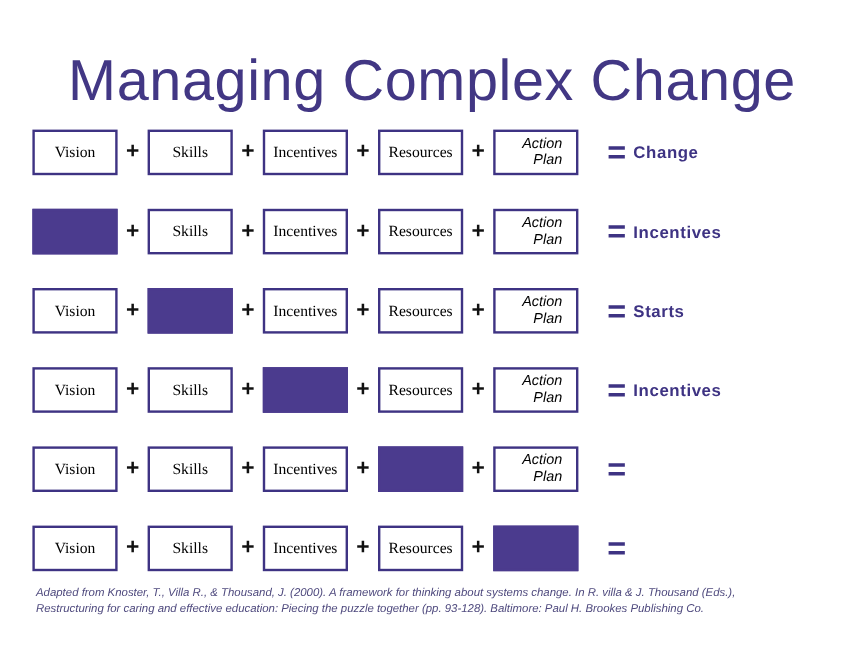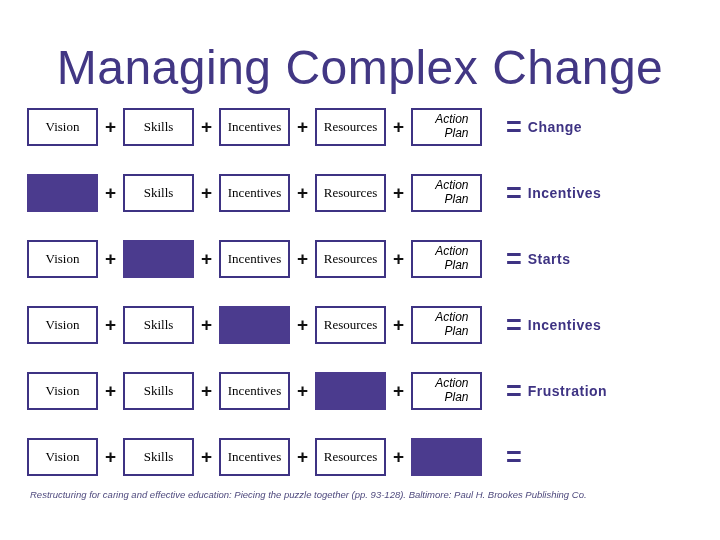--- a/index.html
+++ b/index.html
@@ -193,21 +193,20 @@
         <div class="box">
           <span>Incentives</span>
         </div>
         <span class="plus">+</span>
         <div class="box filled"></div>
         <span class="plus">+</span>
         <div class="box italic">
           <span>Action Plan</span>
         </div>
         <span class="equals">=</span>
-        <span class="result">Frustration</span>
       </div>
       <div class="row">
         <div class="box">
           <span>Vision</span>
         </div>
         <span class="plus">+</span>
         <div class="box">
           <span>Skills</span>
         </div>
         <span class="plus">+</span>
@@ -217,15 +216,16 @@
         <span class="plus">+</span>
         <div class="box">
           <span>Resources</span>
         </div>
         <span class="plus">+</span>
         <div class="box filled"></div>
         <span class="equals">=</span>
       </div>
     </div>
   <div class="footnote">
+    <div>Adapted from Knoster, T., Villa R., &amp; Thousand, J. (2000). A framework for thinking about systems change. In R. villa &amp; J. Thousand (Eds.),</div>
     <div>Restructuring for caring and effective education: Piecing the puzzle together (pp. 93-128). Baltimore: Paul H. Brookes Publishing Co.</div>
   </div>
 </div>
 
 </body></html>

